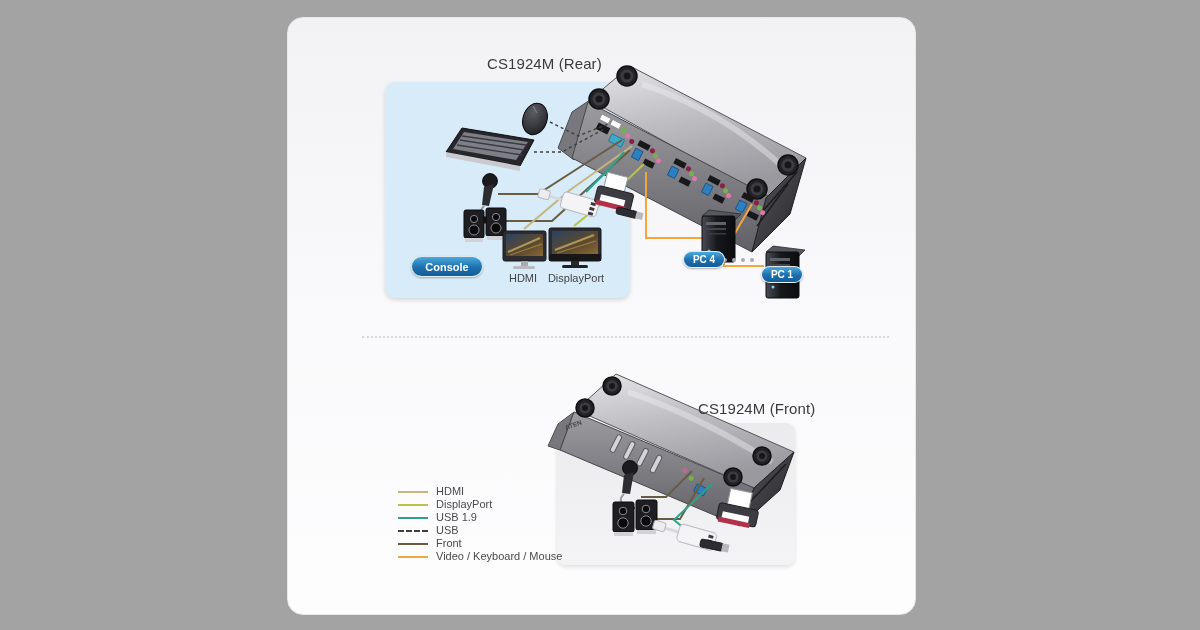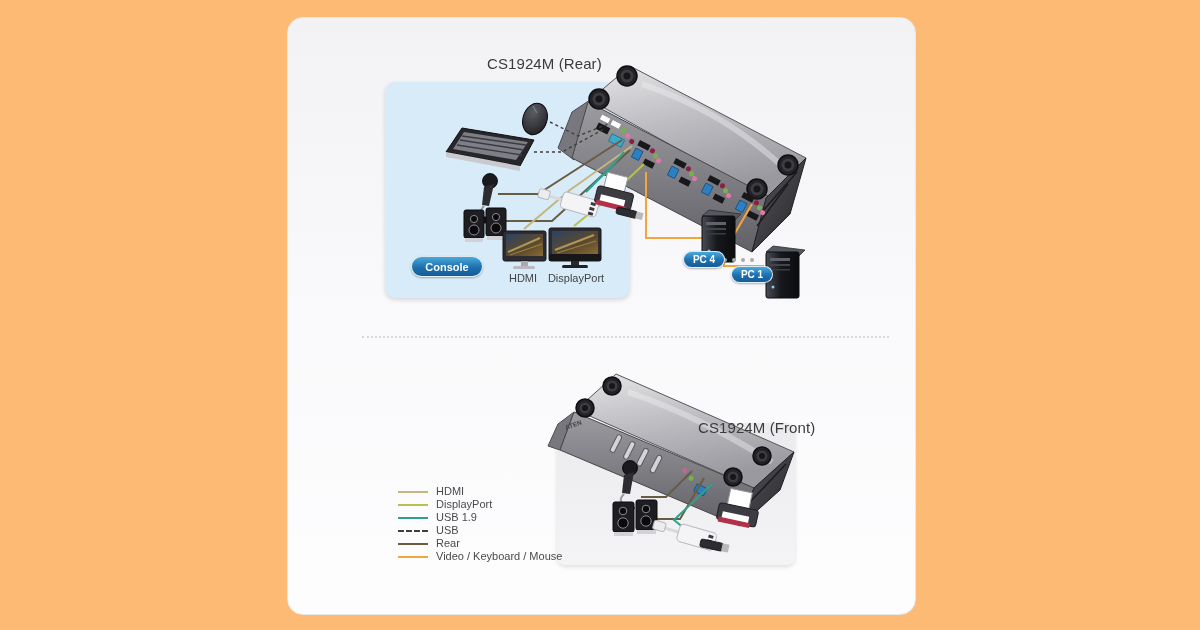--- a/index.html
+++ b/index.html
@@ -1,39 +1,39 @@
 <!DOCTYPE html>
 <html><head>
 <meta charset="utf-8">
 <style>
   html,body{margin:0;padding:0;background:#ffffff;}
-  .canvas{position:relative;width:1200px;height:630px;background:#fdba74;overflow:hidden;
+  .canvas{position:relative;width:1200px;height:630px;background:#a3a3a3;overflow:hidden;
           font-family:"Liberation Sans",sans-serif;}
   .panel{position:absolute;left:287px;top:17px;width:627px;height:596px;border-radius:16px;
          background:linear-gradient(180deg,#f2f2f4 0%,#f9f9fb 45%,#fdfdfe 100%);
          border:1px solid #e8e8eb;z-index:1;}
   .console-box{position:absolute;left:385px;top:82px;width:245px;height:216px;border-radius:10px;
          box-shadow:0 2px 4px rgba(0,0,0,.14);z-index:2;}
   .front-box{position:absolute;left:557px;top:423px;width:238px;height:142px;border-radius:9px;
          background:linear-gradient(180deg,#ebebee 0%,#f4f4f6 100%);
          box-shadow:0 2px 4px rgba(0,0,0,.12);z-index:2;}
   .divider{position:absolute;left:362px;top:336px;width:527px;height:0;
          border-top:2px dotted #d7d7da;z-index:2;}
   svg.diagram{position:absolute;left:0;top:0;z-index:3;pointer-events:none;}
   .dev-title{position:absolute;font-size:15px;color:#3b3b3d;z-index:4;letter-spacing:.1px;}
   .rear-title{left:487px;top:55px;}
-  .front-title{left:698px;top:419px;}
+  .front-title{left:698px;top:400px;}
   .pill{position:absolute;z-index:5;display:flex;align-items:center;justify-content:center;
         color:#fff;font-weight:bold;border-radius:11px;
         background:linear-gradient(180deg,#4aa9dc 0%,#1d6fae 55%,#155d98 100%);
         border:1px solid rgba(255,255,255,.85);box-shadow:0 1px 2px rgba(0,0,0,.3);}
   .console-pill{left:411px;top:256px;width:70px;height:19px;font-size:11px;}
   .pc-pill{width:40px;height:15px;font-size:10px;text-align:center;}
   .pc4-pill{left:683px;top:251px;}
-  .pc1-pill{left:731px;top:266px;}
+  .pc1-pill{left:761px;top:266px;}
   .mon-label{position:absolute;z-index:4;font-size:11px;color:#434346;text-align:center;}
   .hdmi-label{left:499px;top:272px;width:48px;}
   .dp-label{left:545px;top:272px;width:62px;}
   .pc-dots{position:absolute;left:723px;top:258px;z-index:4;display:flex;gap:5px;}
   .pc-dots span{width:4px;height:4px;border-radius:50%;background:#a9a9ae;}
   .legend{position:absolute;left:398px;top:486px;z-index:4;display:flex;flex-direction:column;gap:2px;}
   .legend-row{display:flex;align-items:center;height:11px;}
   .legend-line{display:inline-block;width:30px;height:2px;margin-right:8px;}
   .legend-line.dashed{height:0;background:none !important;border-top:2px dashed #3f3f3f;}
   .legend-label{font-size:11px;color:#4a4a4d;line-height:11px;}
@@ -363,21 +363,21 @@
     <div class="legend-row">
       <span class="legend-line" style="background: rgb(47, 160, 140);"></span>
       <span class="legend-label">USB 1.9</span>
     </div>
     <div class="legend-row">
       <span class="legend-line dashed" style="border-top-color: rgb(63, 63, 63);"></span>
       <span class="legend-label">USB</span>
     </div>
     <div class="legend-row">
       <span class="legend-line" style="background: rgb(106, 92, 66);"></span>
-      <span class="legend-label">Rear</span>
+      <span class="legend-label">Front</span>
     </div>
     <div class="legend-row">
       <span class="legend-line" style="background: rgb(242, 167, 61);"></span>
       <span class="legend-label">Video / Keyboard / Mouse</span>
     </div>
   </div>
 
 </div>
 
 </body></html>

